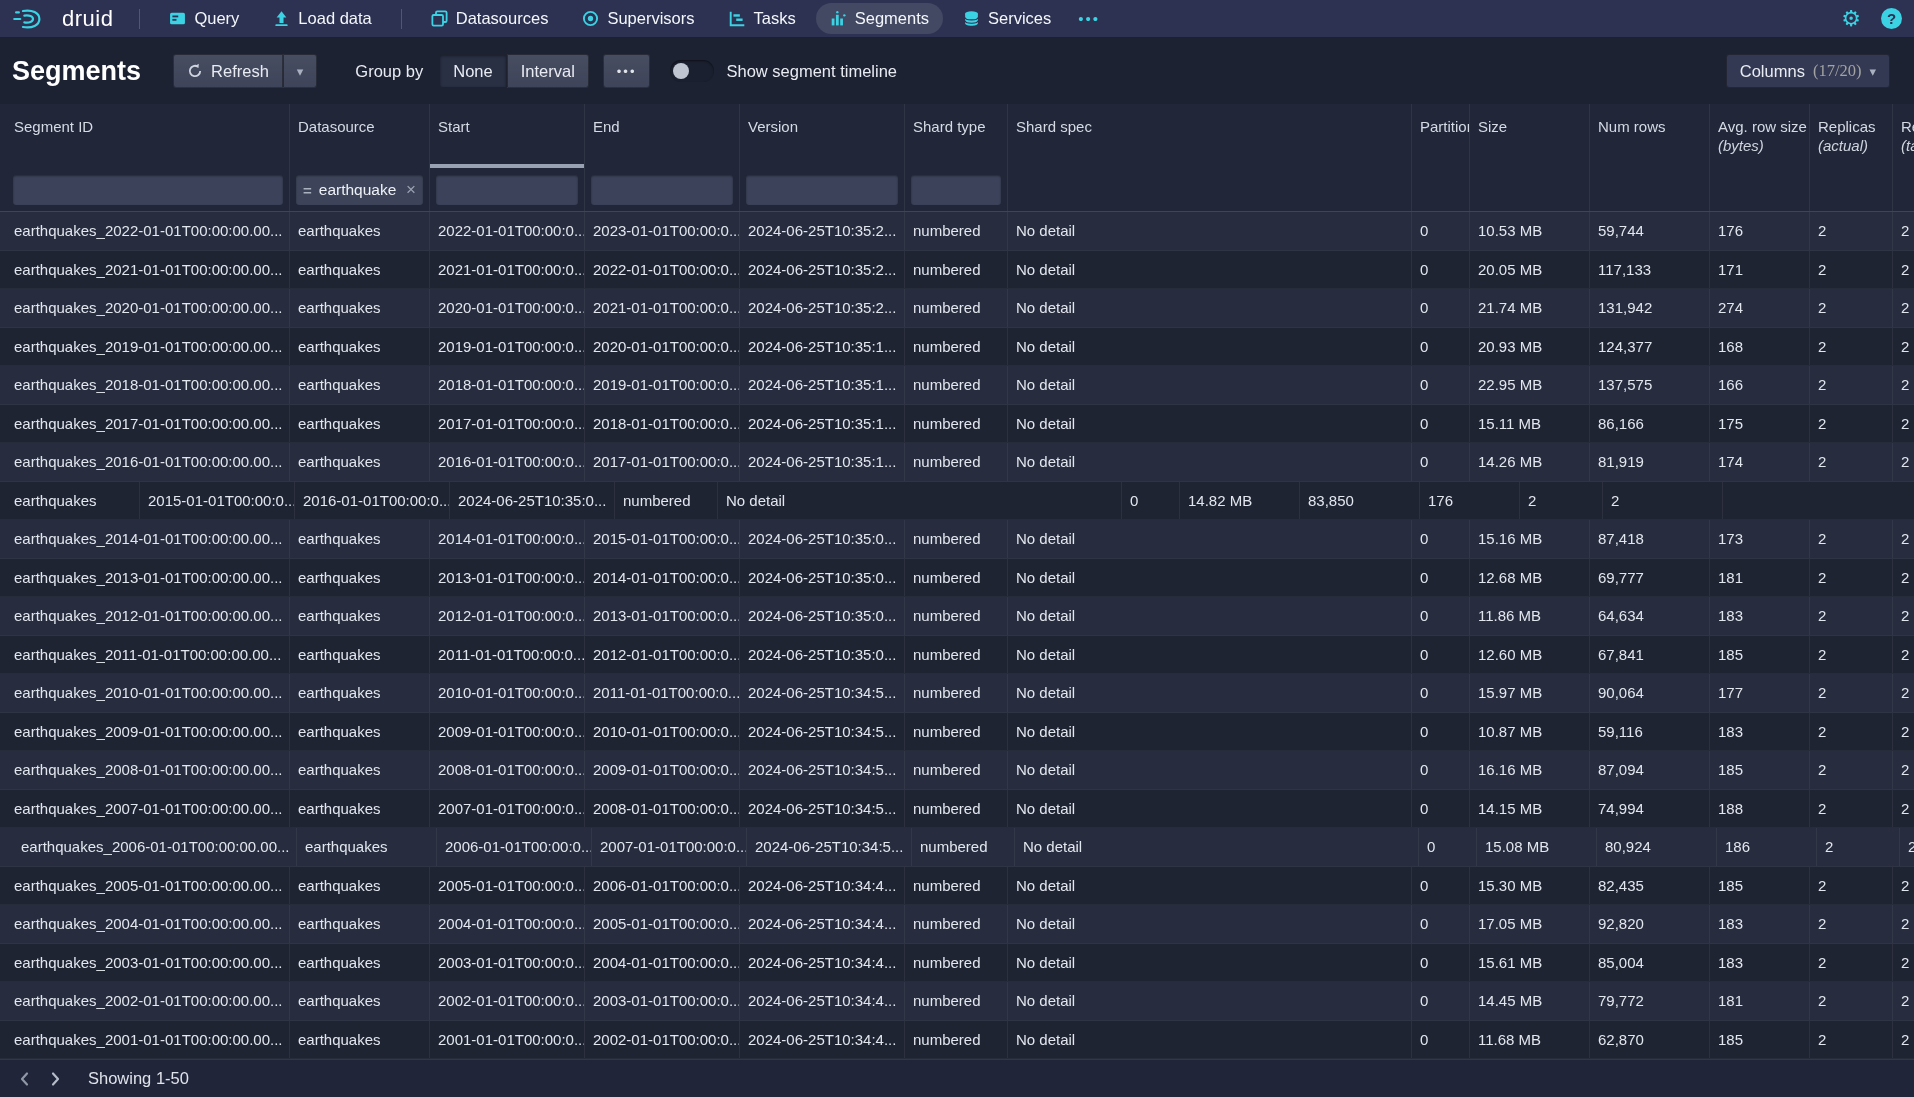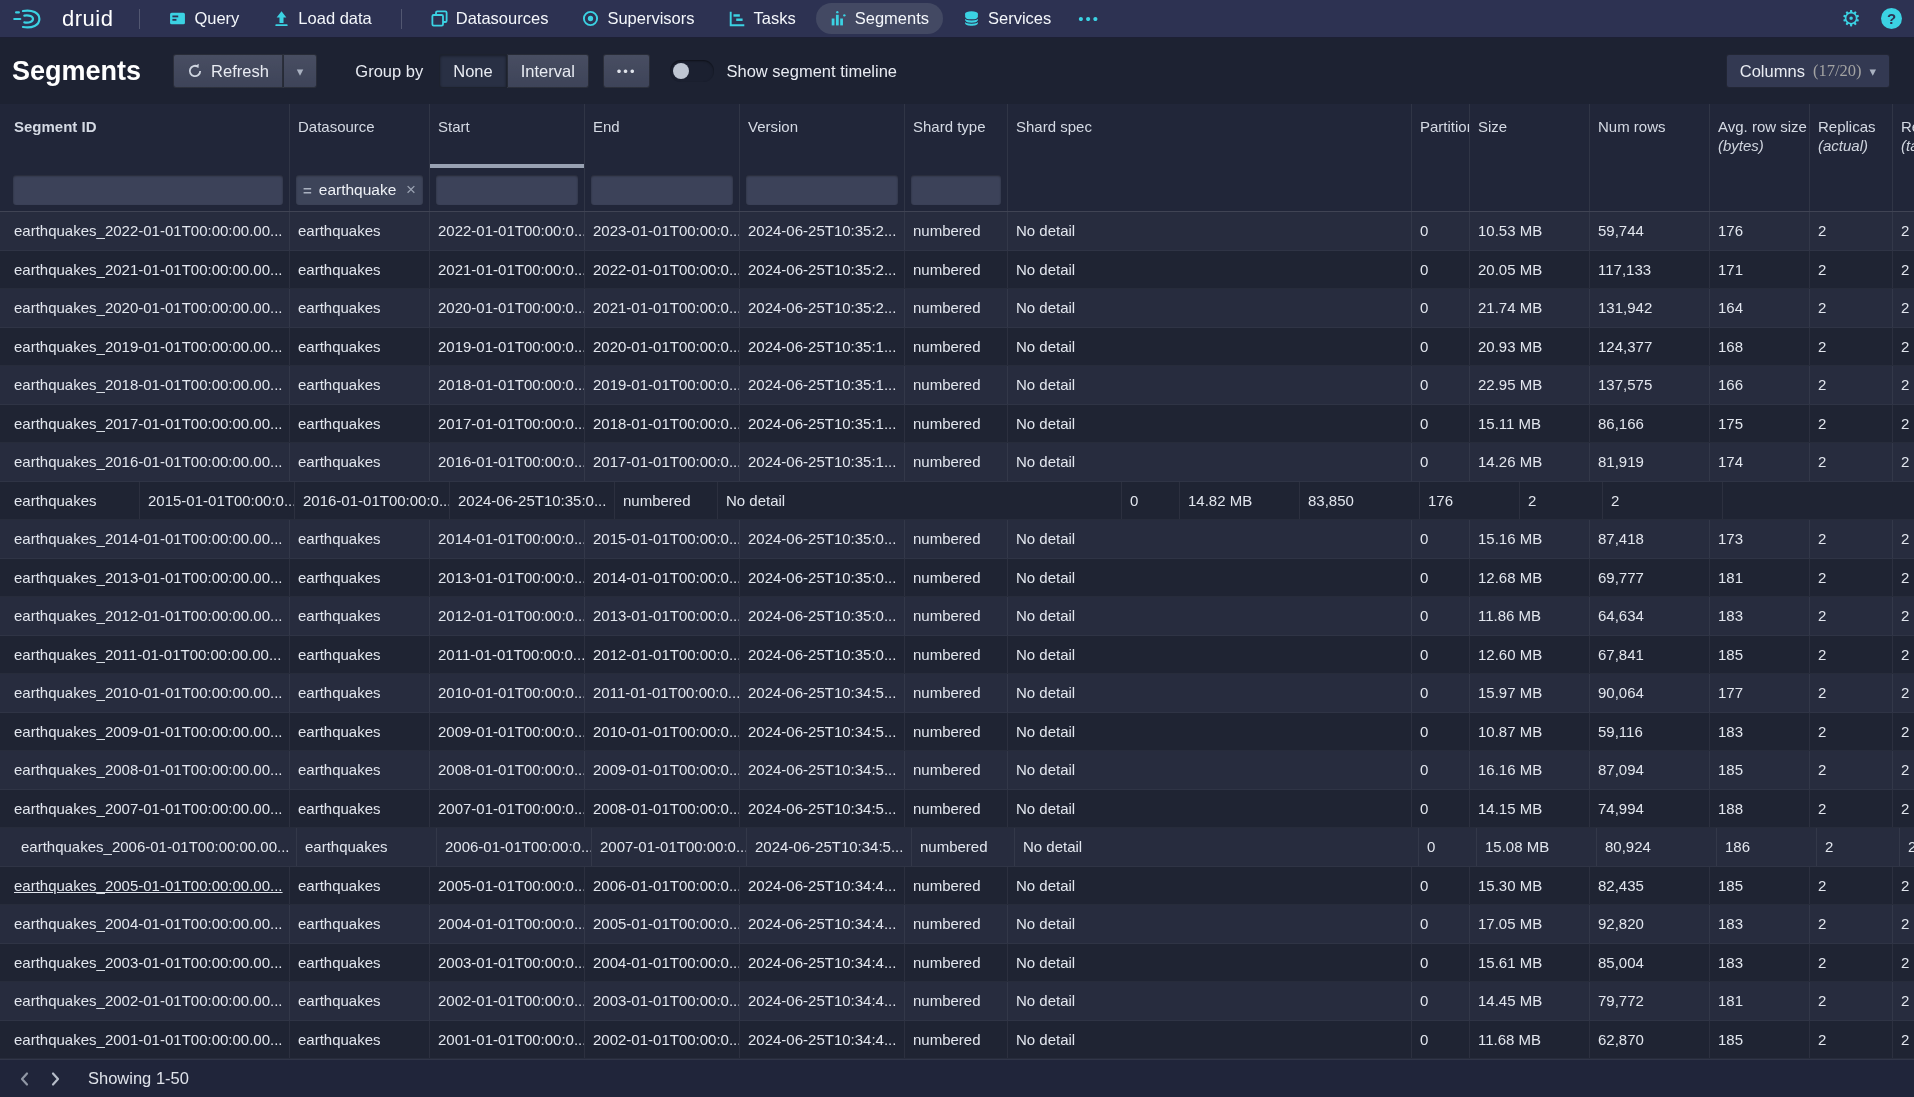--- a/index.html
+++ b/index.html
@@ -212,21 +212,21 @@
   <span class="toggle-label">Show segment timeline</span>
   <button class="btn columns-btn">
     <span>Columns</span>
     <span class="dim">(17/20)</span>
     <span class="caret">▾</span>
   </button>
 </div>
 
 <div class="grid">
   <div class="thead">
-      <div class="th" style="width: 290px; font-weight: bold;">
+      <div class="th" style="width: 290px;">
         <div class="th-label">Segment ID</div>
       </div>
       <div class="th" style="width: 140px;">
         <div class="th-label">Datasource</div>
       </div>
       <div class="th sorted" style="width: 155px;">
         <div class="th-label">Start</div>
       </div>
       <div class="th" style="width: 155px;">
         <div class="th-label">End</div>
@@ -318,21 +318,21 @@
         <div class="td" style="width: 290px;">earthquakes_2020-01-01T00:00:00.00...</div>
         <div class="td" style="width: 140px;">earthquakes</div>
         <div class="td" style="width: 155px;">2020-01-01T00:00:0...</div>
         <div class="td" style="width: 155px;">2021-01-01T00:00:0...</div>
         <div class="td" style="width: 165px;">2024-06-25T10:35:2...</div>
         <div class="td" style="width: 103px;">numbered</div>
         <div class="td" style="width: 404px;">No detail</div>
         <div class="td" style="width: 58px;">0</div>
         <div class="td" style="width: 120px;">21.74 MB</div>
         <div class="td" style="width: 120px;">131,942</div>
-        <div class="td" style="width: 100px;">164</div>
+        <div class="td" style="width: 100px;">274</div>
         <div class="td" style="width: 83px;">2</div>
         <div class="td" style="width: 120px;">2</div>
       </div>
       <div class="tr even">
         <div class="td" style="width: 290px;">earthquakes_2019-01-01T00:00:00.00...</div>
         <div class="td" style="width: 140px;">earthquakes</div>
         <div class="td" style="width: 155px;">2019-01-01T00:00:0...</div>
         <div class="td" style="width: 155px;">2020-01-01T00:00:0...</div>
         <div class="td" style="width: 165px;">2024-06-25T10:35:1...</div>
         <div class="td" style="width: 103px;">numbered</div>
@@ -532,21 +532,21 @@
         <div class="td" style="width: 103px;">numbered</div>
         <div class="td" style="width: 404px;">No detail</div>
         <div class="td" style="width: 58px;">0</div>
         <div class="td" style="width: 120px;">15.08 MB</div>
         <div class="td" style="width: 120px;">80,924</div>
         <div class="td" style="width: 100px;">186</div>
         <div class="td" style="width: 83px;">2</div>
         <div class="td" style="width: 120px;">2</div>
       </div>
       <div class="tr even">
-        <div class="td" style="width: 290px; text-decoration: underline;">earthquakes_2005-01-01T00:00:00.00...</div>
+        <div class="td" style="width: 290px;">earthquakes_2005-01-01T00:00:00.00...</div>
         <div class="td" style="width: 140px;">earthquakes</div>
         <div class="td" style="width: 155px;">2005-01-01T00:00:0...</div>
         <div class="td" style="width: 155px;">2006-01-01T00:00:0...</div>
         <div class="td" style="width: 165px;">2024-06-25T10:34:4...</div>
         <div class="td" style="width: 103px;">numbered</div>
         <div class="td" style="width: 404px;">No detail</div>
         <div class="td" style="width: 58px;">0</div>
         <div class="td" style="width: 120px;">15.30 MB</div>
         <div class="td" style="width: 120px;">82,435</div>
         <div class="td" style="width: 100px;">185</div>

